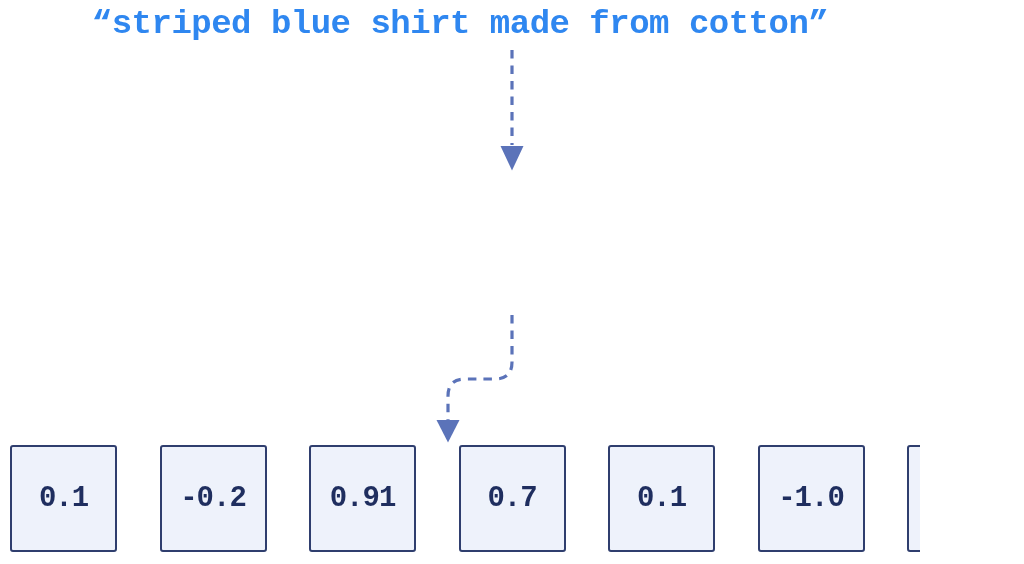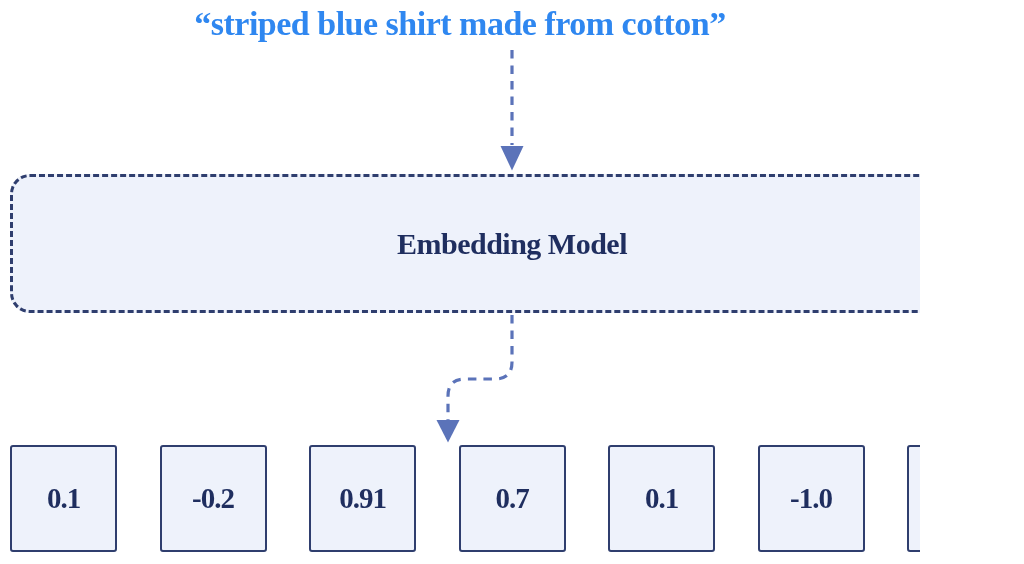--- a/index.html
+++ b/index.html
@@ -11,21 +11,21 @@
     --canvas-bg: #FFFFFF;
   }
   * { margin: 0; padding: 0; box-sizing: border-box; }
   html, body { background: var(--canvas-bg); }
   .canvas {
     position: relative;
     width: 920px;
     height: 564px;
     background: var(--canvas-bg);
     overflow: hidden;
-    font-family: Liberation Serif, serif;
+    font-family: Liberation Mono, monospace;
   }
   .query {
     position: absolute;
     top: 2px;
     left: 0;
     width: 100%;
     text-align: center;
     font-size: 34px;
     font-weight: 700;
     line-height: 44px;
@@ -105,23 +105,20 @@
     <g>
       <line class="dash" x1="512" y1="50" x2="512" y2="145"></line>
       <polygon class="head" points="500.5,146 523.5,146 512,170.5"></polygon>
     </g>
     <g>
       <path class="dash" d="M512 315 L512 362 Q512 379 495 379 L465 379 Q448 379 448 396 L448 420"></path>
       <polygon class="head" points="436.5,420 459.5,420 448,442.5"></polygon>
     </g>
   </svg>
 
-  <div class="model-box">
-    <span>Embedding Model</span>
-  </div>
 
   <div class="vector-row">
     <div class="cell">0.1</div>
     <div class="cell">-0.2</div>
     <div class="cell">0.91</div>
     <div class="cell">0.7</div>
     <div class="cell">0.1</div>
     <div class="cell">-1.0</div>
     <div class="cell">0.3</div>
   </div>

